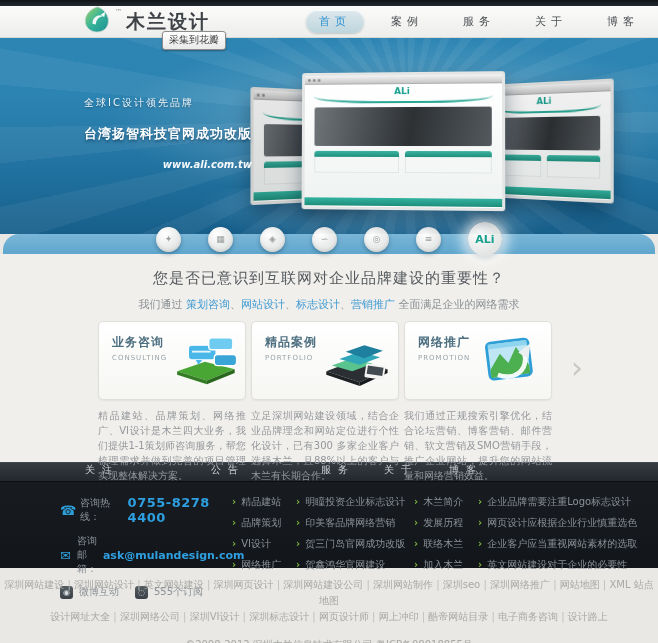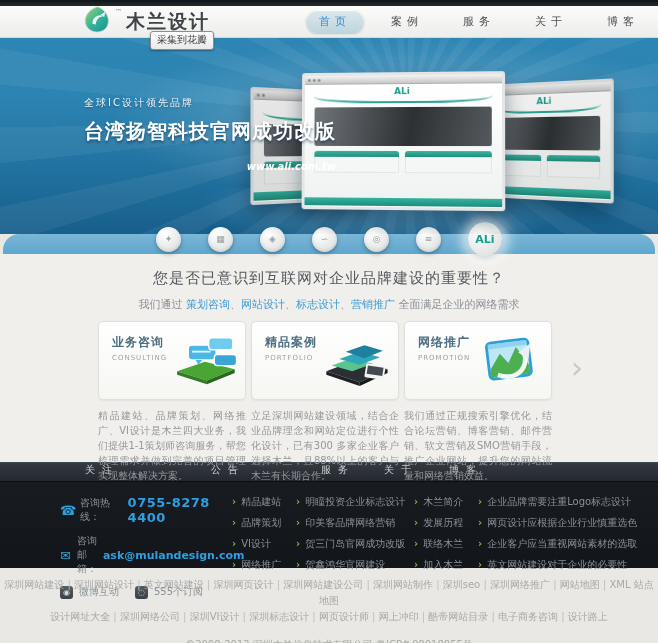--- a/index.html
+++ b/index.html
@@ -12,28 +12,28 @@
   
   header { height:32px; background:linear-gradient(#fbfbfa,#ededeb); border-bottom:1px solid #d8d8d5; display:flex; align-items:center; position:relative; }
   .logo { display:flex; align-items:center; margin-left:84px; gap:4px; }
   .logo-text { font-size:19px; font-weight:bold; color:#3f4347; letter-spacing:2px; }
   .logo-tm { font-size:7px; color:#8a8f93; align-self:flex-start; margin-top:2px; }
   nav { display:flex; align-items:flex-end; margin-left:96px; gap:14px; }
   .nav-item { font-size:11px; letter-spacing:5px; color:#4a4f52; padding:4px 13px; cursor:pointer; white-space:nowrap; }
   .nav-item.active { background:linear-gradient(#dde8ec,#bed5de); border-radius:11px; color:#2a8fd0; box-shadow:inset 0 1px 1px rgba(255,255,255,.9),0 1px 2px rgba(0,0,0,.18); }
 
   
-  .collect-btn { position:absolute; left:150px; top:31px; z-index:30; background:linear-gradient(#ffffff,#e9e9e9); border:1px solid #8d8d8d; border-radius:3px; font-size:10px; color:#3a3a3a; padding:1px 6px 2px; box-shadow:0 1px 2px rgba(0,0,0,.35); cursor:pointer; }
+  .collect-btn { position:absolute; left:162px; top:31px; z-index:30; background:linear-gradient(#ffffff,#e9e9e9); border:1px solid #8d8d8d; border-radius:3px; font-size:10px; color:#3a3a3a; padding:1px 6px 2px; box-shadow:0 1px 2px rgba(0,0,0,.35); cursor:pointer; }
 
   
   .banner { height:196px; position:relative; background:linear-gradient(180deg,#2d85b3 0%,#2c84b2 30%,#20709e 70%,#175f8b 100%); overflow:hidden; }
   .burst { position:absolute; inset:0; background:radial-gradient(ellipse at 62% 42%, rgba(255,255,255,.30), rgba(255,255,255,0) 52%), repeating-conic-gradient(from 0deg at 62% 42%, rgba(255,255,255,.055) 0 5deg, rgba(255,255,255,0) 5deg 11deg); }
   .banner-caption { position:absolute; left:84px; top:58px; z-index:6; color:#fff; }
   .banner-tagline { font-size:10px; letter-spacing:2px; opacity:.92; text-shadow:0 1px 2px rgba(0,40,70,.5); }
-  .banner-title { font-size:20px; font-weight:bold; letter-spacing:1px; margin-top:8px; text-shadow:0 2px 3px rgba(0,40,70,.55); }
+  .banner-title { font-size:13px; font-weight:bold; letter-spacing:1px; margin-top:15px; text-shadow:0 2px 3px rgba(0,40,70,.55); }
   .banner-url { font-size:10px; font-weight:bold; font-style:italic; text-align:right; margin-top:16px; opacity:.95; }
   .glow-floor { position:absolute; left:180px; top:150px; width:420px; height:60px; background:radial-gradient(ellipse at 50% 30%, rgba(190,230,250,.35), rgba(255,255,255,0) 65%); }
 
   .bw { position:absolute; background:#fff; border:3px solid #e4e6e5; border-radius:3px; box-shadow:0 10px 20px rgba(0,25,45,.4); }
   .bw .chrome { height:9px; background:linear-gradient(#f4f4f4,#c7c7c7); border-bottom:1px solid #aeaeae; display:flex; align-items:center; gap:2px; padding-left:3px; }
   .bw .dot { width:3px; height:3px; border-radius:50%; background:#8f8f8f; }
   .bw .bbody { position:relative; height:calc(100% - 10px); background:linear-gradient(#ffffff,#eef2f1); overflow:hidden; }
   .bw .ali-logo { color:#17a08e; font-weight:bold; font-size:9px; text-align:center; padding-top:2px; }
   .bw .swoosh { height:7px; margin:0 9px; border-bottom:2px solid #2aa794; border-radius:0 0 50% 50% / 0 0 10px 10px; }
   .bw .hero { height:32%; margin:4px 10px 0; background:linear-gradient(100deg,#70757a,#2d3134 55%,#54595d); border-radius:2px; }

